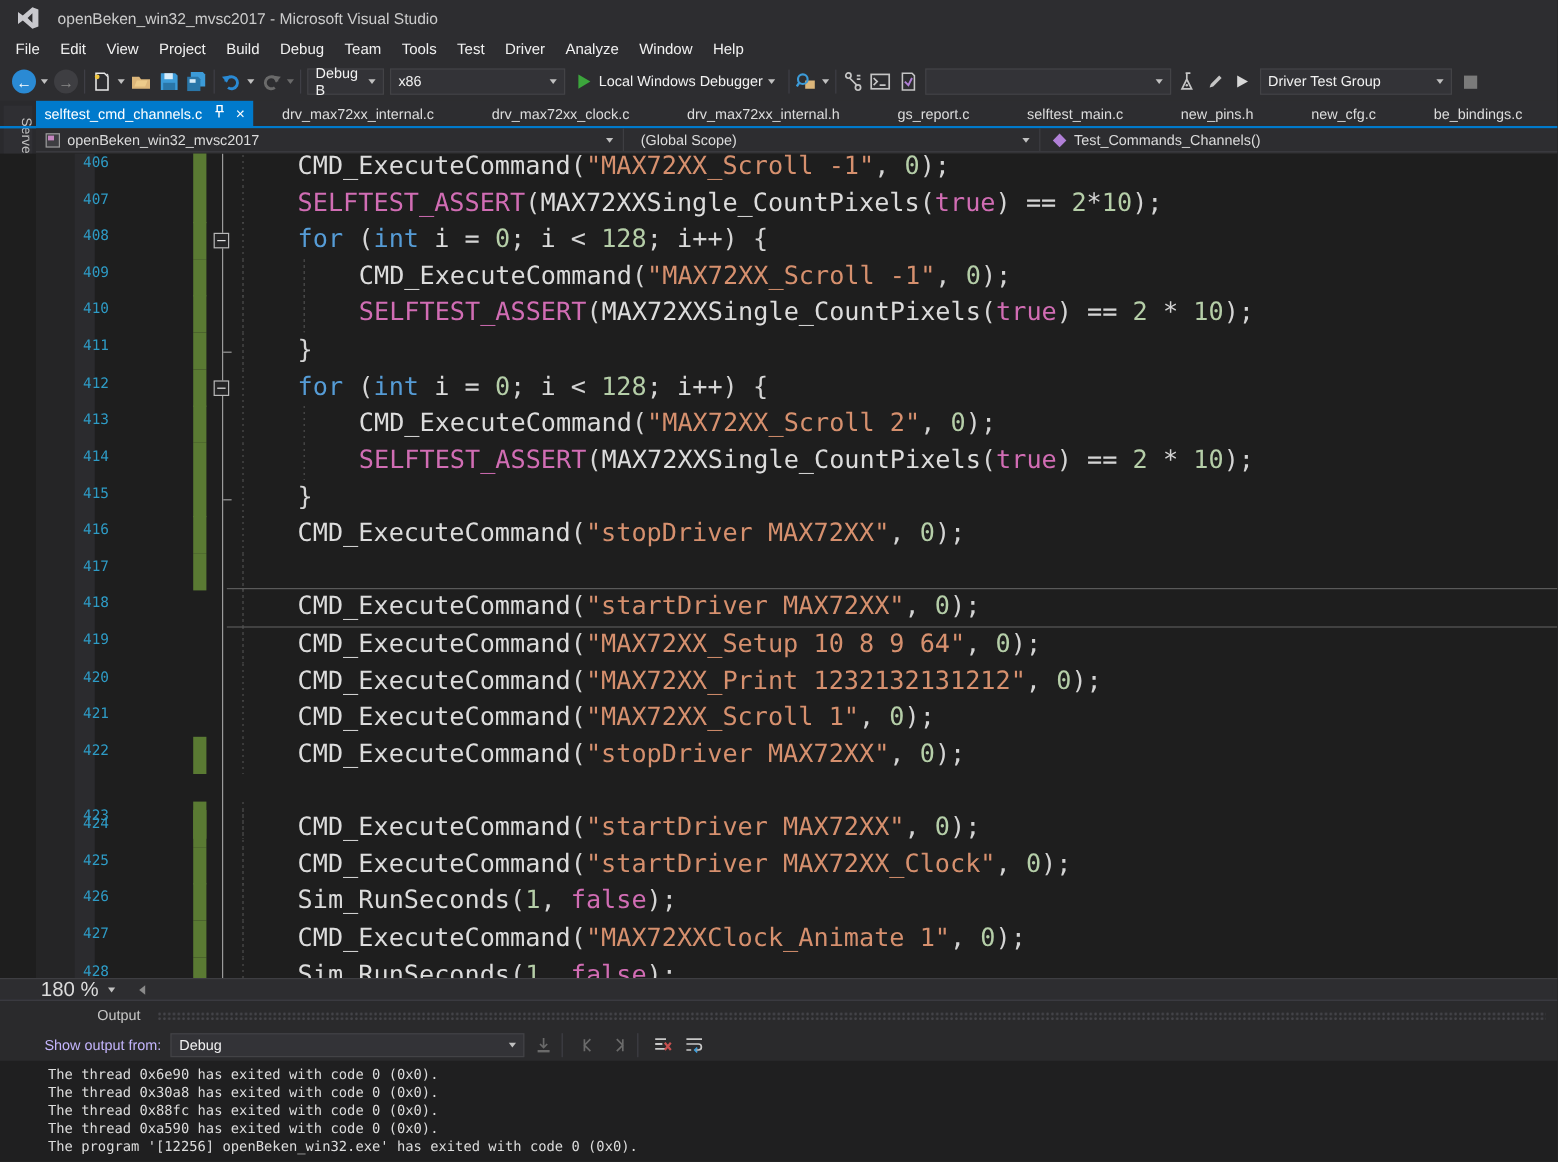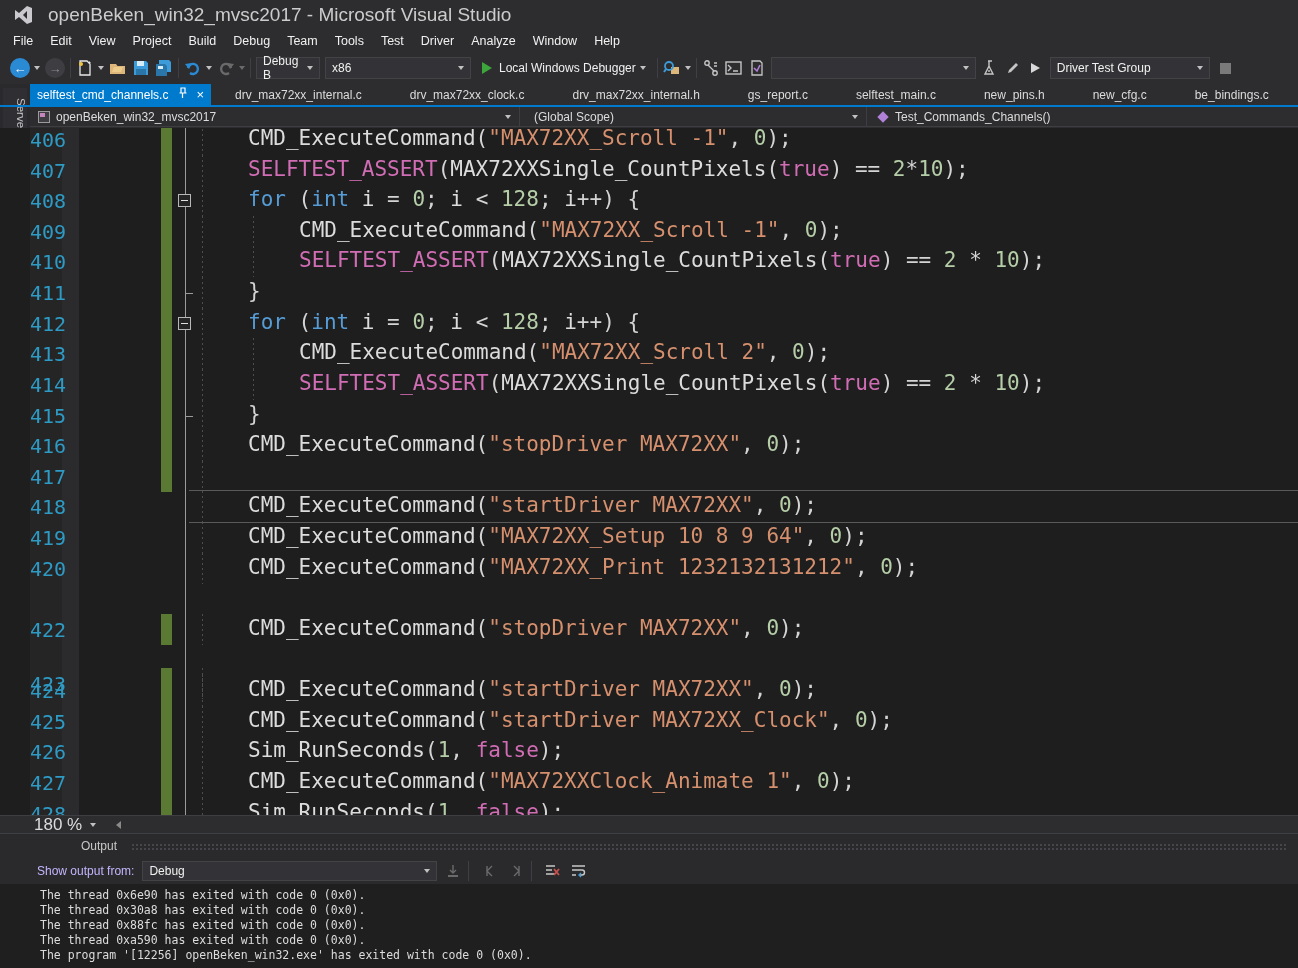--- a/index.html
+++ b/index.html
@@ -2,21 +2,21 @@
 <html><head>
 <meta charset="utf-8">
 <style>
   * { margin:0; padding:0; box-sizing:border-box; }
   html,body { width:1298px; height:968px; overflow:hidden; }
   body { background:#2d2d30; font-family:"Liberation Sans", sans-serif; color:#f1f1f1; position:relative; }
 
   
   .titlebar { position:absolute; left:0; top:0; width:1298px; height:30px; background:#2d2d30; display:flex; align-items:center; }
   .vslogo { width:22px; height:22px; margin-left:12px; margin-right:14px; display:flex; align-items:center; justify-content:center; }
-  .title-text { font-size:19px; color:#cccccc; }
+  .title-text { font-size:13px; color:#cccccc; }
 
   
   .menubar { position:absolute; left:0; top:30px; width:1298px; height:22px; display:flex; align-items:center; padding-left:13px; }
   .menu-item { font-size:12.5px; color:#f1f1f1; margin-right:17px; cursor:default; }
 
   
   .toolbar { position:absolute; left:0; top:52px; width:1298px; height:32px; display:flex; align-items:center; padding-left:10px; }
   .tb-gap { width:5px; flex:none; }
   .vsep { width:1px; height:20px; background:#3f3f46; margin:0 5px; flex:none; }
   .circ { width:20px; height:20px; border-radius:50%; display:flex; align-items:center; justify-content:center; flex:none; font-size:13px; font-weight:bold; }
@@ -51,21 +51,21 @@
   .proj-ico { width:12px; height:12px; border:1px solid #9b9b9b; background:#3e3e42; position:relative; margin-right:6px; flex:none; }
   .proj-ico::after { content:""; position:absolute; left:1px; top:1px; width:5px; height:4px; background:#c586c0; }
   .method-ico { width:8px; height:8px; background:#b180d7; transform:rotate(45deg); margin:0 8px 0 4px; flex:none; }
 
   
   .editor { position:absolute; left:0; top:128px; width:1298px; height:687px; background:#1e1e1e; overflow:hidden; }
   .band1 { position:absolute; left:30px; top:0; width:32px; height:100%; background:#252526; }
   .band2 { position:absolute; left:62px; top:0; width:17px; height:100%; background:#2b2b2e; }
   .foldline { position:absolute; left:185px; top:0; width:1px; height:100%; background:#9b9b9b; }
   .crow { position:absolute; left:0; width:100%; height:31px; }
-  .lnum { position:absolute; left:30px; top:4px; width:100px; text-align:left; font-family:"DejaVu Sans Mono", monospace; font-size:20px; color:#2e9bc5; }
+  .lnum { position:absolute; left:30px; top:4px; width:100px; text-align:center; font-family:"DejaVu Sans Mono", monospace; font-size:12px; color:#2e9bc5; }
   .chg { position:absolute; left:161px; top:0; width:11px; height:100%; background:#5a7a33; }
   .guide { position:absolute; top:0; width:1px; height:100%; background:repeating-linear-gradient(to bottom,#4d4d4d 0 2px,transparent 2px 5px); }
   .gA { left:202px; } .gB { left:253px; }
   .foldbox { position:absolute; left:178px; top:9px; width:13px; height:13px; border:1px solid #b8b8b8; background:#252526; }
   .foldbox i { position:absolute; left:2px; top:5px; width:7px; height:1px; background:#e0e0e0; display:block; }
   .foldtick { position:absolute; left:186px; top:16px; width:7px; height:1px; background:#9b9b9b; }
   .codetext { position:absolute; top:2px; white-space:pre; font-family:"DejaVu Sans Mono", monospace; font-size:21px; }
   .t-id { color:#dcdcdc; } .t-pun { color:#d4d4d4; } .t-kw { color:#569cd6; }
   .t-mac { color:#d16db4; } .t-str { color:#d6906e; } .t-num { color:#b5cea8; }
   .curline { position:absolute; left:189px; right:0; height:33px; border-top:1px solid #5a5a5a; border-bottom:1px solid #5a5a5a; pointer-events:none; }
@@ -388,20 +388,25 @@
       </div>
       <div class="crow" style="top: 394.06px;">
         <div class="lnum">419</div>
         <div class="guide gA"></div>
         <div class="codetext" style="left: 248px;"><span class="t-id">CMD_ExecuteCommand</span><span class="t-pun">(</span><span class="t-str">"MAX72XX_Setup 10 8 9 64"</span><span class="t-pun">, </span><span class="t-num">0</span><span class="t-pun">);</span></div>
       </div>
       <div class="crow" style="top: 424.68px;">
         <div class="lnum">420</div>
         <div class="guide gA"></div>
         <div class="codetext" style="left: 248px;"><span class="t-id">CMD_ExecuteCommand</span><span class="t-pun">(</span><span class="t-str">"MAX72XX_Print 1232132131212"</span><span class="t-pun">, </span><span class="t-num">0</span><span class="t-pun">);</span></div>
+      </div>
+      <div class="crow" style="top: 455.3px;">
+        <div class="lnum">421</div>
+        <div class="guide gA"></div>
+        <div class="codetext" style="left: 248px;"><span class="t-id">CMD_ExecuteCommand</span><span class="t-pun">(</span><span class="t-str">"MAX72XX_Scroll 1"</span><span class="t-pun">, </span><span class="t-num">0</span><span class="t-pun">);</span></div>
       </div>
       <div class="crow" style="top: 485.92px;">
         <div class="chg"></div>
         <div class="lnum">422</div>
         <div class="guide gA"></div>
         <div class="codetext" style="left: 248px;"><span class="t-id">CMD_ExecuteCommand</span><span class="t-pun">(</span><span class="t-str">"stopDriver MAX72XX"</span><span class="t-pun">, </span><span class="t-num">0</span><span class="t-pun">);</span></div>
       </div>
       <div class="crow" style="top: 516.54px; margin-top: 23px;">
         <div class="chg"></div>
         <div class="lnum">423</div>

